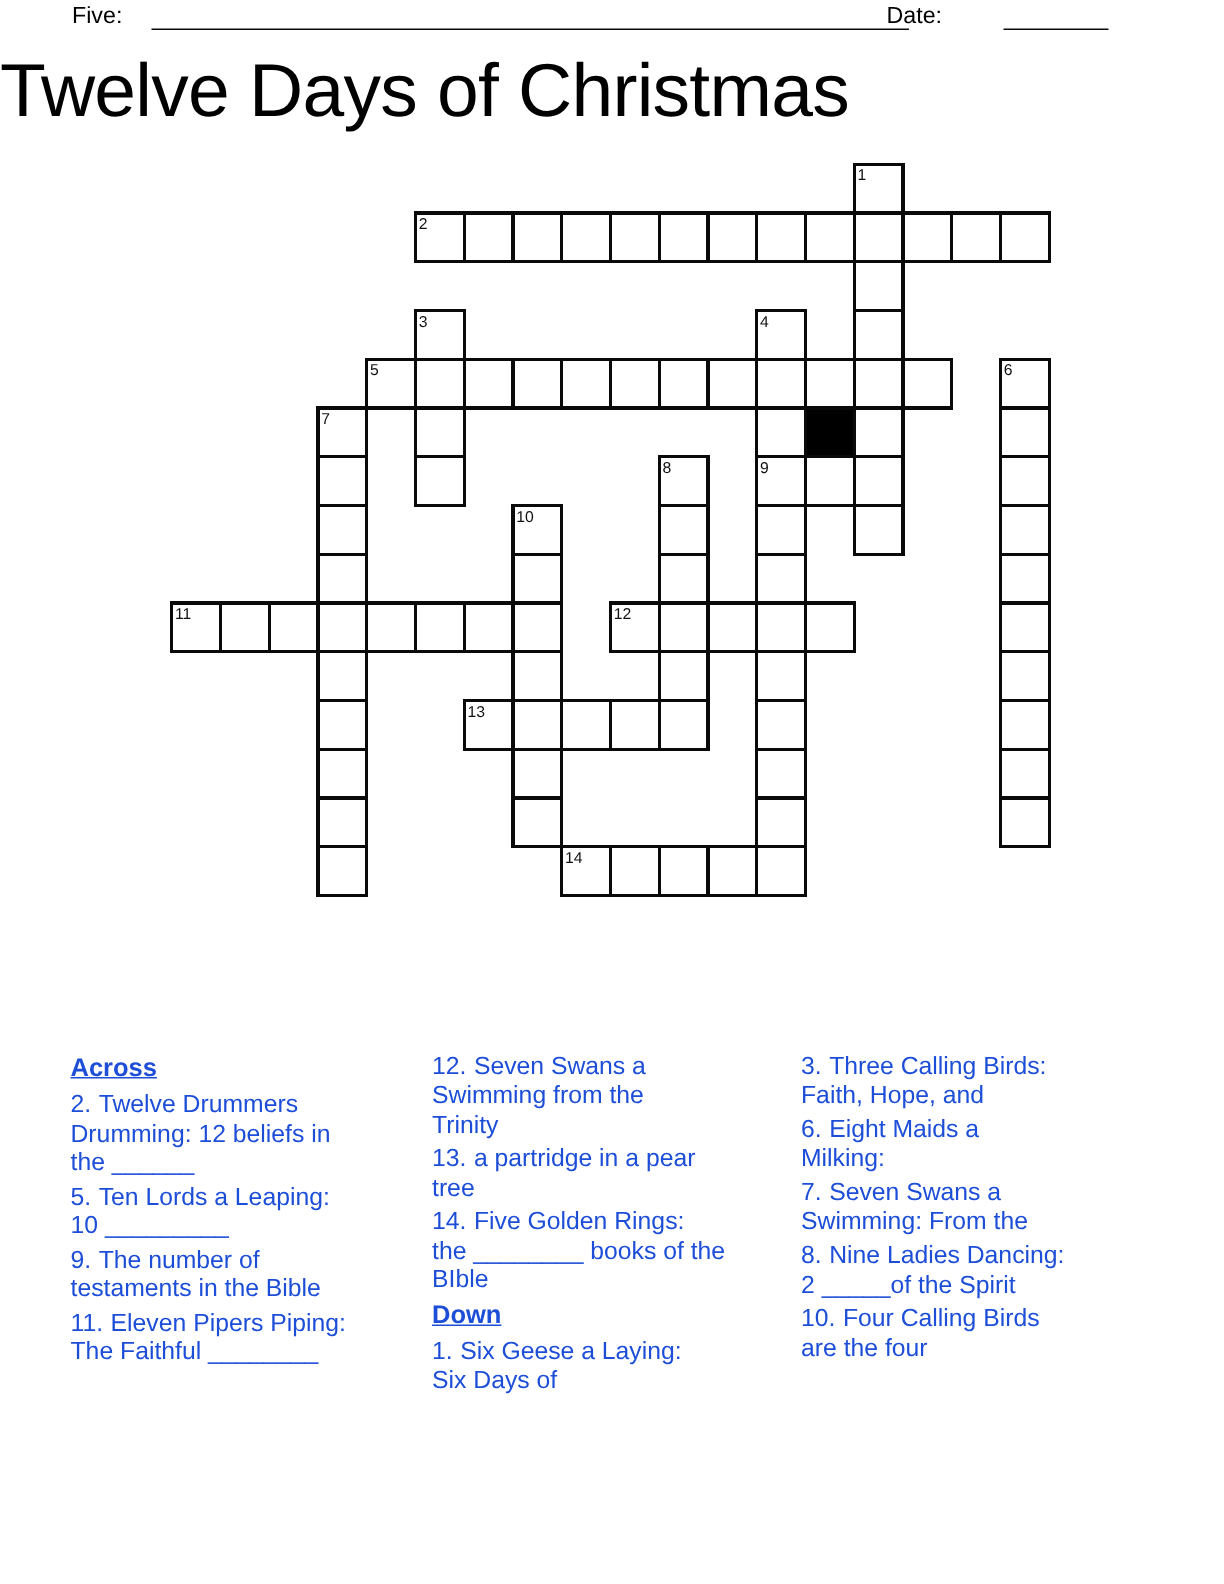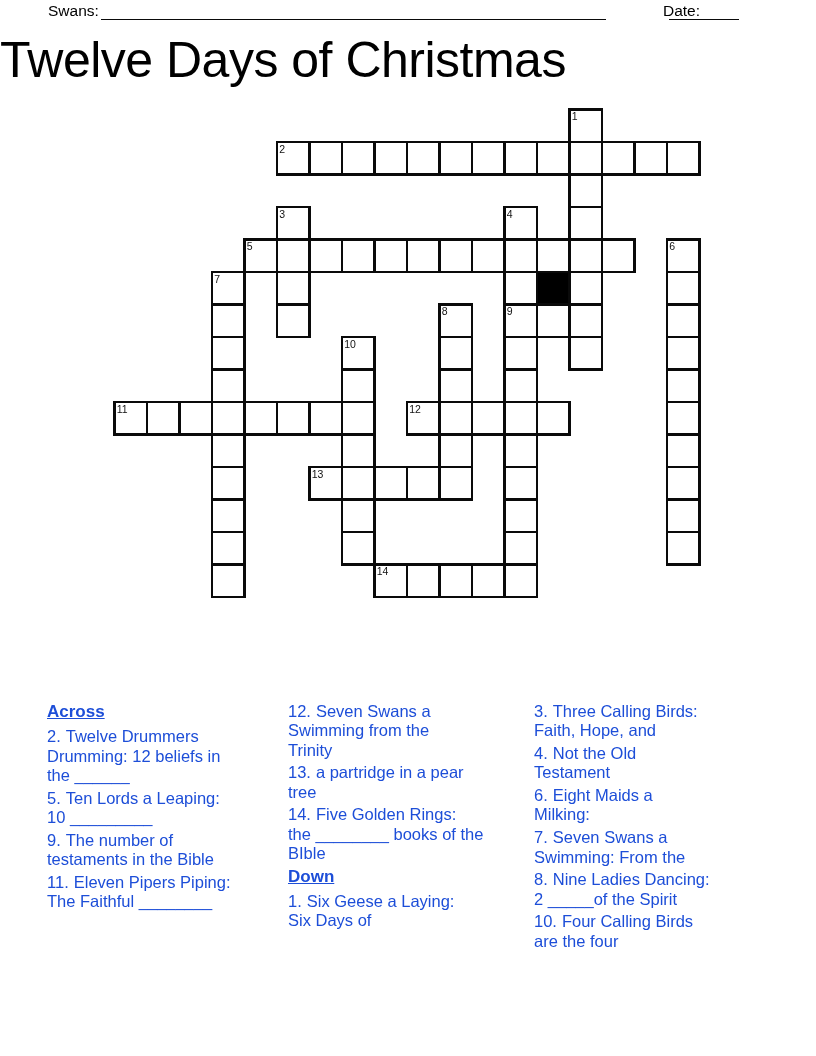--- a/index.html
+++ b/index.html
@@ -8,21 +8,21 @@
     font-family:"Liberation Sans",sans-serif;color:#000;
     -webkit-font-smoothing:antialiased;
   }
   .page{position:absolute;inset:0;background:#fff;overflow:hidden;}
 
   
   .lbl{position:absolute;font-size:15.5px;line-height:17px;color:#000;}
   .blank{position:absolute;height:17px;border-bottom:1.6px solid #0a0a0a;}
   .name-lbl{left:48px;top:2px;}
   .name-blank{left:101px;top:2px;width:505px;}
-  .date-lbl{left:663px;top:2px;text-align:right;}
+  .date-lbl{left:591px;top:2px;text-align:right;}
   .date-blank{left:669px;top:2px;width:70px;}
 
   
   .title{
     position:absolute;left:0;top:33px;width:816px;margin:0;
     font-size:50px;font-weight:400;letter-spacing:-0.5px;
     line-height:1.1;color:#000;
   }
 
   
@@ -40,21 +40,21 @@
   .clue-header{
     font-weight:700;font-size:17px;text-decoration:underline;
     margin:0 0 6px 0;
   }
 </style>
 </head>
 <body>
 
 <div class="page">
 
-  <span class="lbl name-lbl">Swans:</span>
+  <span class="lbl name-lbl">Five:</span>
   <div class="blank name-blank"></div>
   <span class="lbl date-lbl">Date:</span>
   <div class="blank date-blank"></div>
 
   <h1 class="title">Twelve Days of Christmas</h1>
 
   <svg id="crossword-svg" class="grid" xmlns="http://www.w3.org/2000/svg" viewBox="-1.5 -1.5 588 490.5" width="588" height="490.5">
       <rect x="455" y="0" width="32.5" height="32.5" class="cell"></rect>
       <rect x="455" y="32.5" width="32.5" height="32.5" class="cell"></rect>
       <rect x="455" y="65" width="32.5" height="32.5" class="cell"></rect>
@@ -189,22 +189,20 @@
         <p class="clue"><b class="clue-num">14.</b><span class="clue-text">Five Golden Rings:
 the ________ books of the
 BIble</span></p>
         <div class="clue-header">Down</div>
         <p class="clue"><b class="clue-num">1.</b><span class="clue-text">Six Geese a Laying:
 Six Days of</span></p>
       </div>
     <div class="clue-col" style="left:534px;width:218px;">
         <p class="clue"><b class="clue-num">3.</b><span class="clue-text">Three Calling Birds:
 Faith, Hope, and</span></p>
-        <p class="clue"><b class="clue-num">4.</b><span class="clue-text">Not the Old
-Testament</span></p>
         <p class="clue"><b class="clue-num">6.</b><span class="clue-text">Eight Maids a
 Milking:</span></p>
         <p class="clue"><b class="clue-num">7.</b><span class="clue-text">Seven Swans a
 Swimming: From the</span></p>
         <p class="clue"><b class="clue-num">8.</b><span class="clue-text">Nine Ladies Dancing:
 2 _____of the Spirit</span></p>
         <p class="clue"><b class="clue-num">10.</b><span class="clue-text">Four Calling Birds
 are the four</span></p>
       </div>
   </div>

